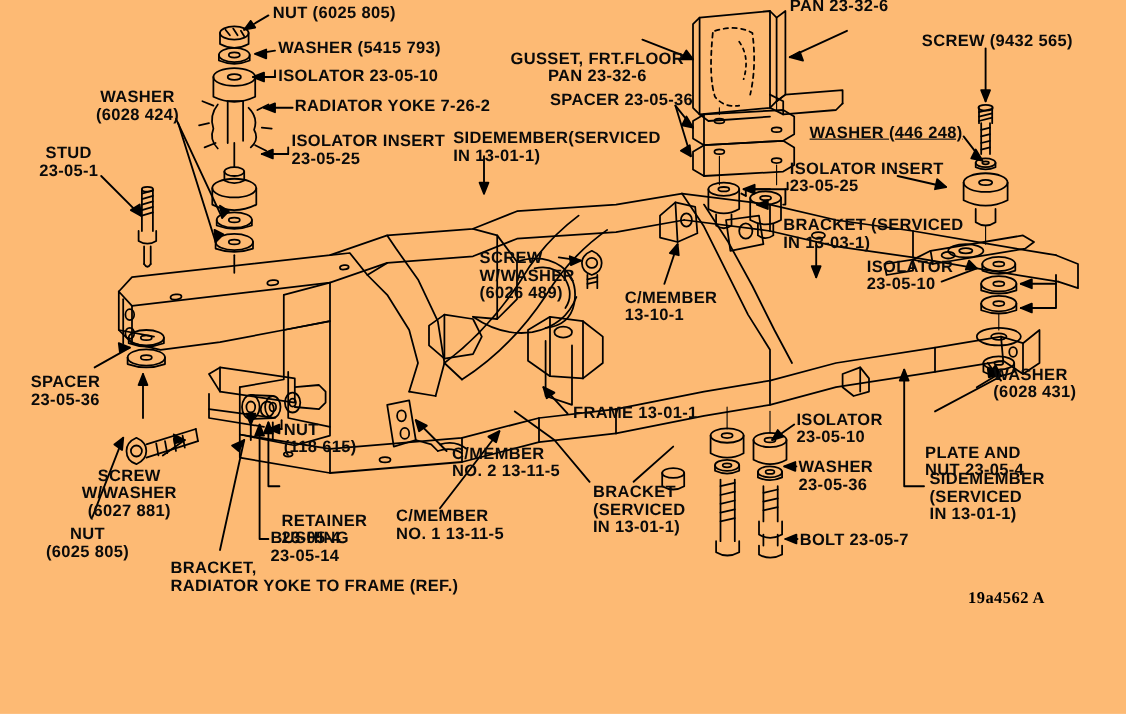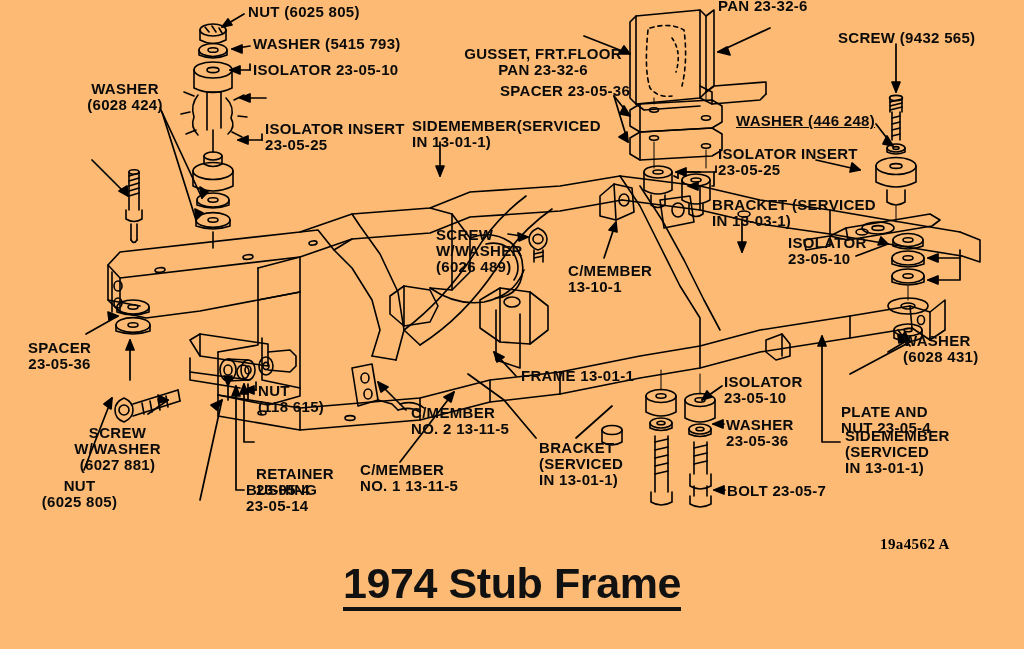--- a/index.html
+++ b/index.html
@@ -501,22 +501,25 @@
       </g>
 
     </g>
   </svg>
 
   <div class="lbl l" style="left:248px; top:4px;">NUT (6025 805)</div>
   <div class="lbl l" style="left:253px; top:36px;">WASHER (5415 793)</div>
   <div class="lbl l" style="left:253px; top:62px;">ISOLATOR 23-05-10</div>
   <div class="lbl c" style="left:60px;  top:81px; width:130px;">WASHER
 (6028 424)</div>
+  <div class="lbl l" style="left:268px; top:89px;">RADIATOR YOKE 7-26-2</div>
   <div class="lbl l" style="left:265px; top:121px;">ISOLATOR INSERT
 23-05-25</div>
+  <div class="lbl c" style="left:10px;  top:132px; width:105px;">STUD
+23-05-1</div>
 
   <div class="lbl l" style="left:718px; top:-2px;">PAN 23-32-6</div>
   <div class="lbl c" style="left:448px; top:26px; width:190px;margin-top:20px;">GUSSET, FRT.FLOOR
 PAN 23-32-6</div>
   <div class="lbl l" style="left:838px; top:30px;">SCREW (9432 565)</div>
   <div class="lbl l" style="left:500px; top:83px;">SPACER 23-05-36</div>
   <div class="lbl l" style="left:736px; top:113px;text-decoration:underline;">WASHER (446 248)</div>
   <div class="lbl l" style="left:412px; top:118px;">SIDEMEMBER(SERVICED
 IN 13-01-1)</div>
   <div class="lbl l" style="left:718px; top:146px;">ISOLATOR INSERT
@@ -558,20 +561,19 @@
   <div class="lbl l" style="left:845px; top:428px;">SIDEMEMBER
 (SERVICED
 IN 13-01-1)</div>
   <div class="lbl l" style="left:360px; top:462px;">C/MEMBER
 NO. 1 13-11-5</div>
   <div class="lbl l" style="left:246px; top:482px;">BUSHING
 23-05-14</div>
   <div class="lbl c" style="left:22px;  top:478px; width:115px;">NUT
 (6025 805)</div>
   <div class="lbl l" style="left:727px; top:483px;">BOLT 23-05-7</div>
+  <div class="lbl l" style="left:155px; top:509px;">BRACKET,
+RADIATOR YOKE TO FRAME (REF.)</div>
 
   <div class="dwgno" style="left:880px; top:536px;text-align:center;">19a4562 A</div>
 
-  <div id="title-block">
-    <span id="title-text">1974 Stub Frame</span>
-  </div>
 
 </div>
 
 </body></html>

